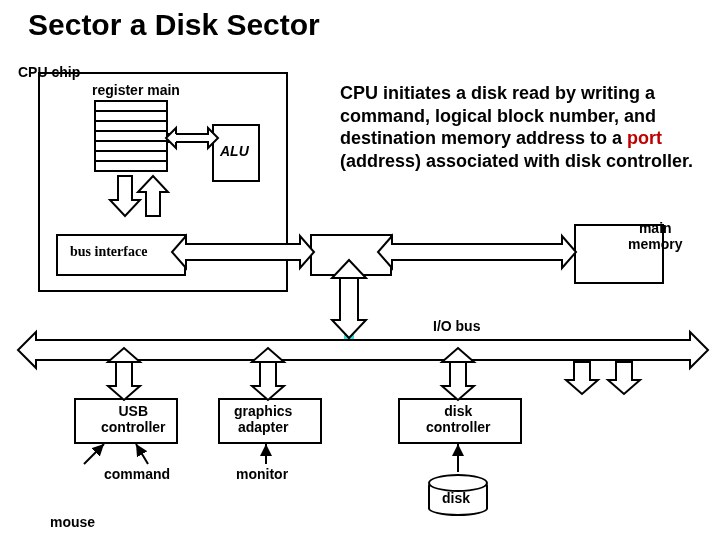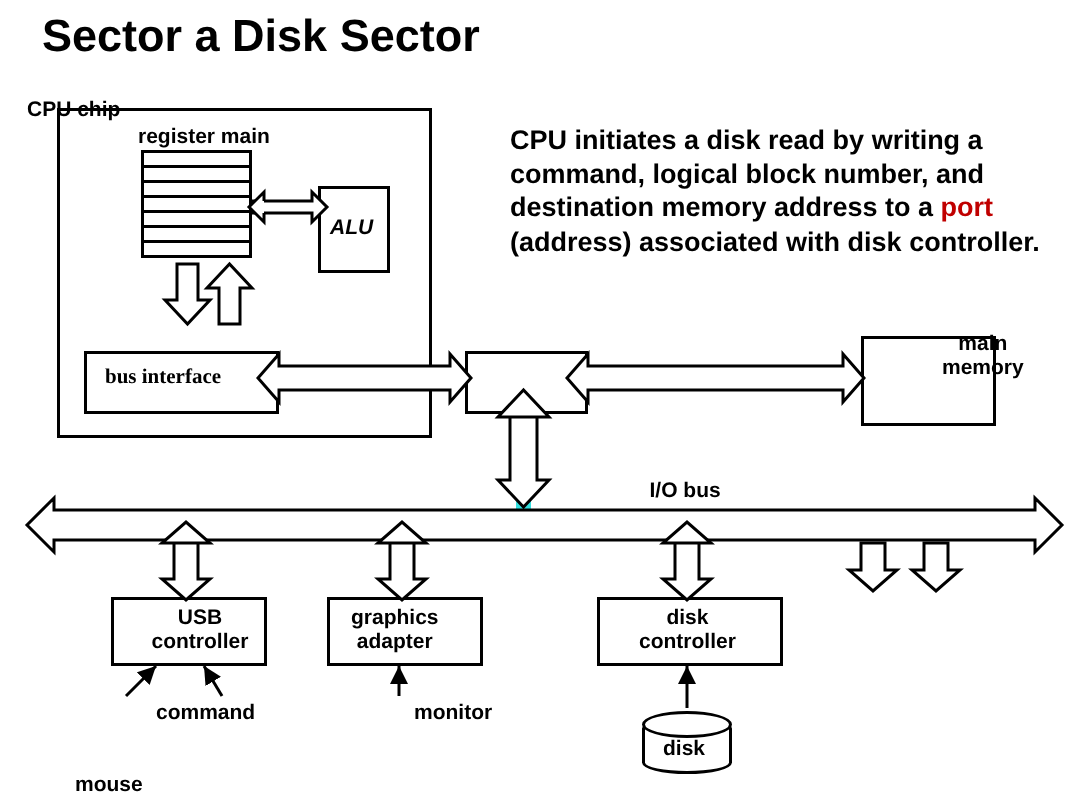--- a/index.html
+++ b/index.html
@@ -100,21 +100,21 @@
 <div class="box" style="left:218px; top:398px; width:100px; height:42px;"></div>
 <div class="label" style="left:234px; top:403px; white-space:pre;">graphics
 adapter</div>
 
 <div class="box" style="left:398px; top:398px; width:120px; height:42px;"></div>
 <div class="label" style="left:426px; top:403px; white-space:pre;">disk
 controller</div>
 
 <div class="label" style="left:50px; top:466px;margin-top:48px;">mouse</div>
 <div class="label" style="left:104px; top:466px;">command</div>
-<div class="label" style="left:236px; top:466px;margin-left:40px;">monitor</div>
+<div class="label" style="left:236px; top:466px;">monitor</div>
 
 <div class="cylinder" style="left:428px; top:478px;"></div>
 <div class="label" style="left:442px; top:490px;">disk</div>
 
 <svg class="overlay" width="720" height="540">
   <defs>
     <marker id="ah" markerWidth="8" markerHeight="8" refX="6" refY="3" orient="auto">
       <path d="M0,0 L6,3 L0,6 Z" fill="#000"></path>
     </marker>
   </defs>

